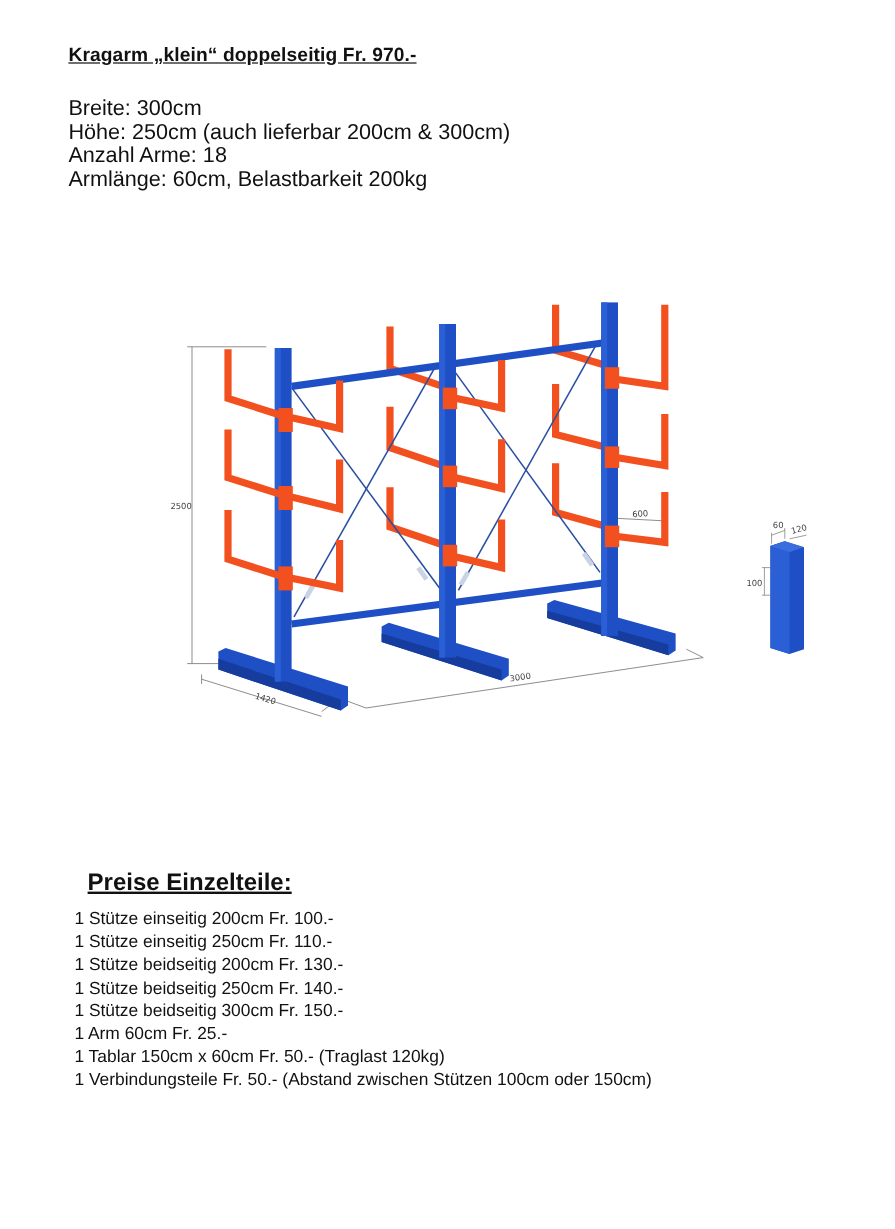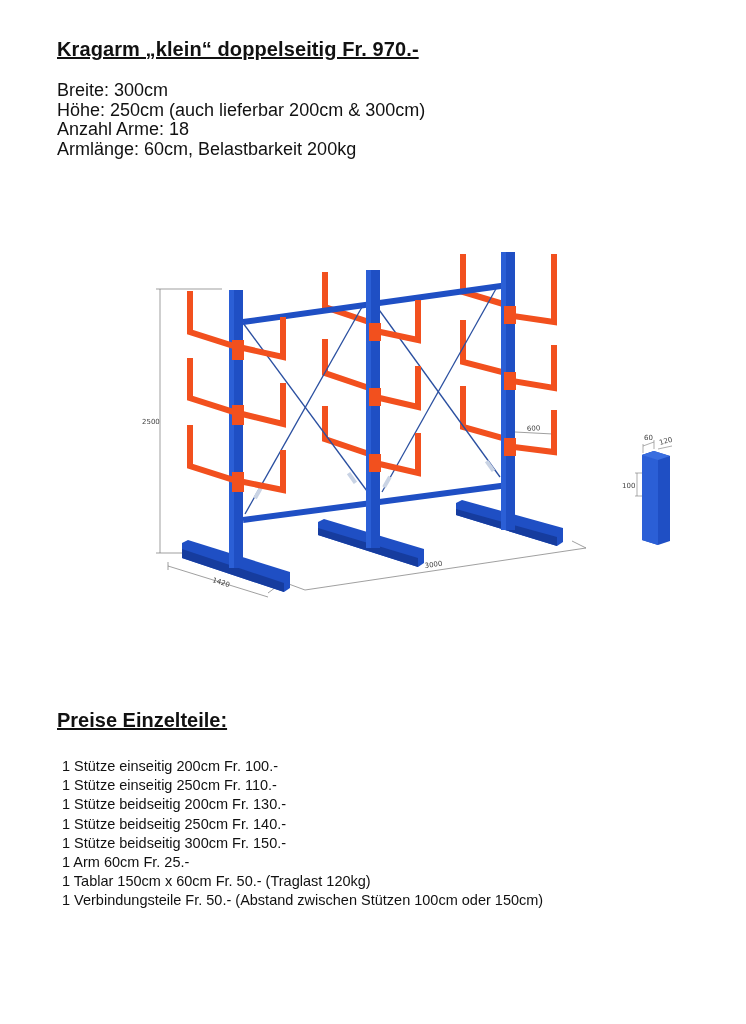--- a/index.html
+++ b/index.html
@@ -2,32 +2,32 @@
 <html><head>
   <meta charset="utf-8">
   <style>
     html, body { margin: 0; padding: 0; background: #ffffff; }
     body {
       width: 746px; height: 1024px; position: relative; overflow: hidden;
       font-family: "Liberation Sans", sans-serif; color: #111;
     }
     .title {
       position: absolute; left: 57px; top: 38px;
-      font-size: 20px; font-weight: bold; text-decoration: underline;
+      font-size: 16px; font-weight: bold; text-decoration: underline;
       margin: 0; letter-spacing: 0.1px; text-align: right;
     }
     .specs {
       position: absolute; left: 57px; top: 81px;
       font-size: 18px; line-height: 19.5px; margin: 0;
     }
     .specs div { white-space: nowrap; }
     .diagram { position: absolute; left: 0; top: 0; }
     .section-title {
       position: absolute; left: 57px; top: 709px;
-      font-size: 20px; font-weight: bold; text-decoration: underline; margin: 0;
+      font-size: 20px; font-weight: bold; text-decoration: underline; margin: 16px;
     }
     .price-list {
       position: absolute; left: 57px; top: 752px;
       font-size: 14.5px; line-height: 19.2px; margin: 5px; padding: 0; list-style: none;
     }
     .price-list li { white-space: nowrap; }
     .dim-text { font-family: "DejaVu Sans", sans-serif; font-size: 7px; fill: #444; }
   </style>
 </head>
 <body>

